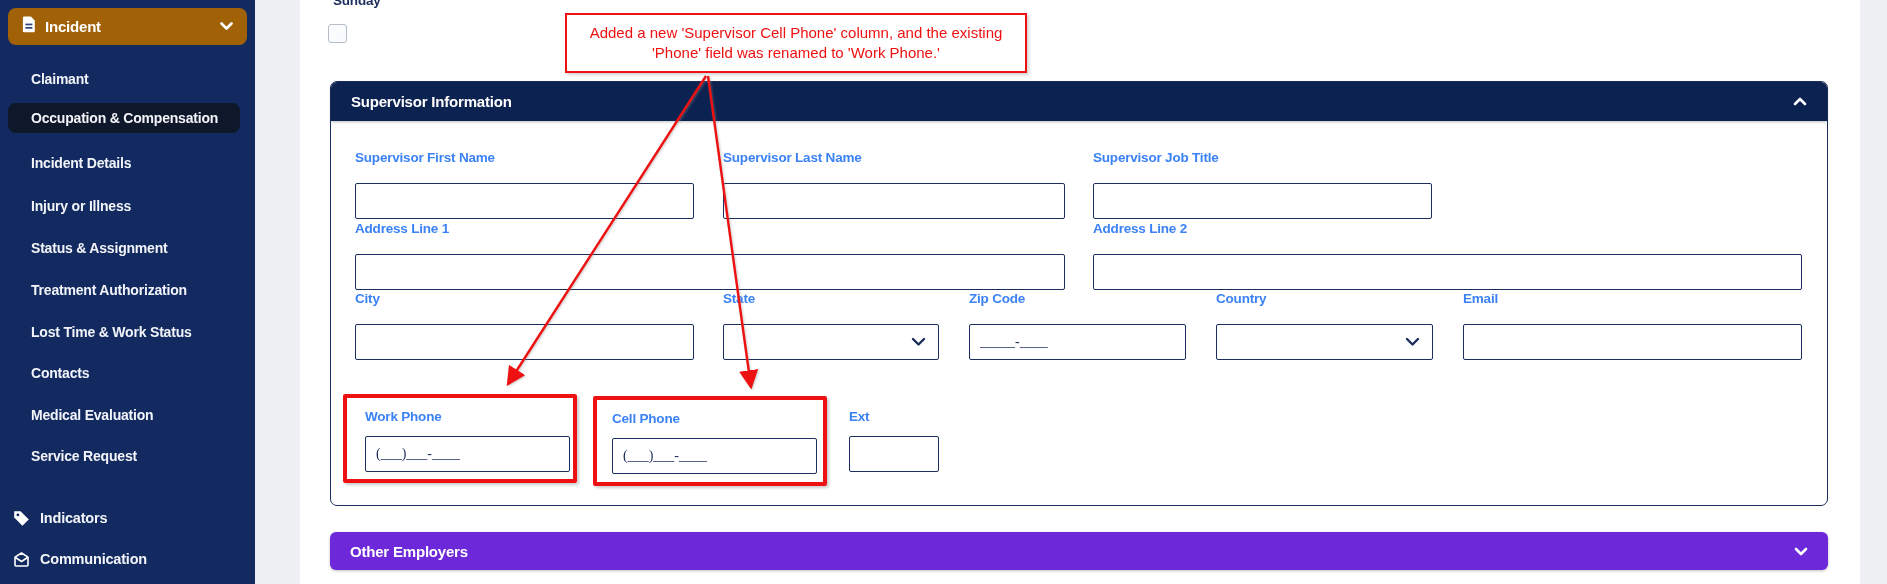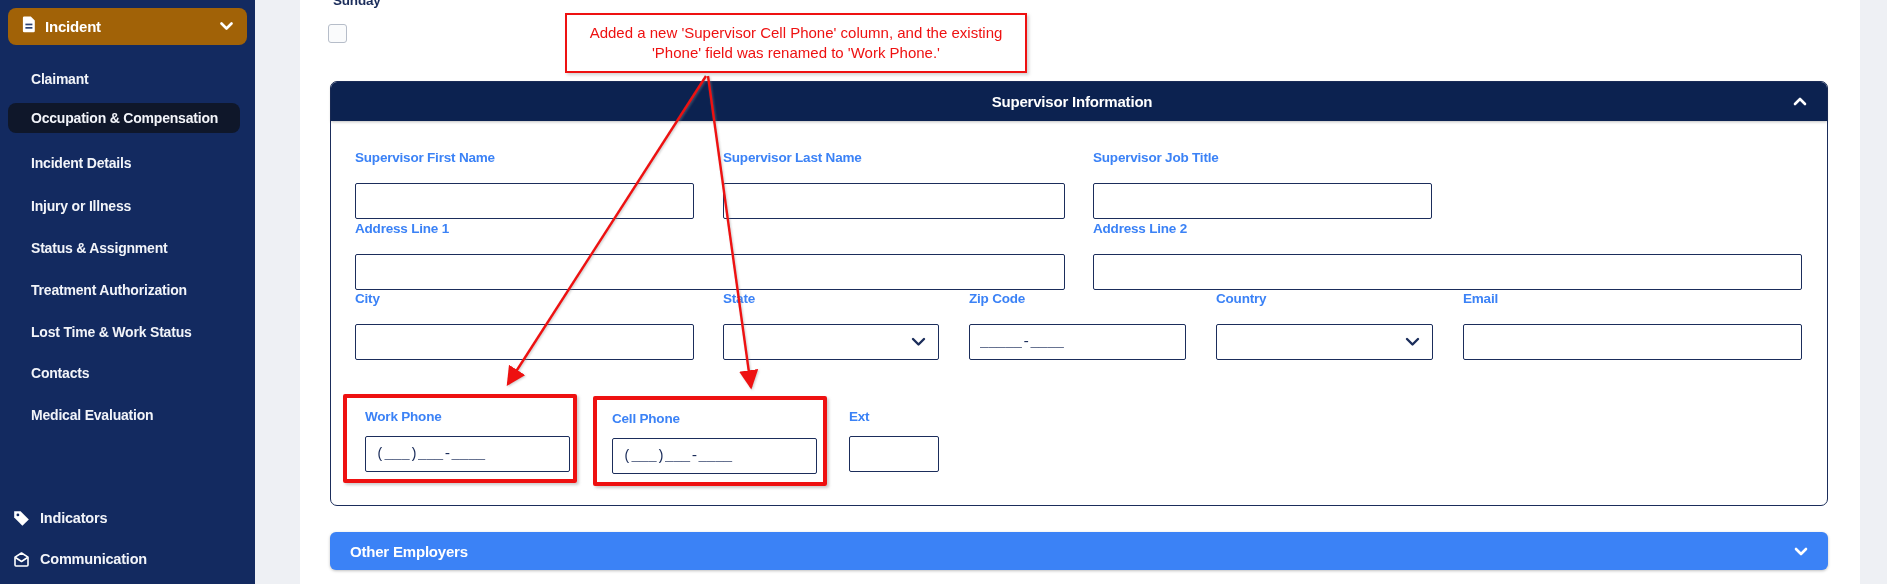--- a/index.html
+++ b/index.html
@@ -37,31 +37,31 @@
   .hl-box { position:absolute; border:4px solid #ee1111; border-radius:2px; z-index:5; pointer-events:none;
             box-shadow:2px 2px 3px rgba(130,130,130,0.4); }
   .hl-1 { left:343px; top:394px; width:234px; height:89px; }
   .hl-2 { left:593px; top:396px; width:234px; height:90px; }
 
   
   .card { position:absolute; left:330px; top:81px; width:1498px; height:425px; background:#fff;
           border:1px solid #1b2d5b; border-radius:7px; z-index:2; }
   .sec-bar { background:#0c2250; height:39px; display:flex; align-items:center; padding:0 20px;
              color:#fff; font-size:15px; font-weight:700; letter-spacing:-0.2px; cursor:pointer;
-             border-radius:6px 6px 0 0; box-shadow:0 1px 3px rgba(0,0,0,0.25);text-align:center; }
+             border-radius:6px 6px 0 0; box-shadow:0 1px 3px rgba(0,0,0,0.25); }
   .sec-bar .title { flex:1; }
-  .collapsed-bar { position:absolute; left:330px; top:532px; width:1498px; height:38px; background:#3b82f6;
+  .collapsed-bar { position:absolute; left:330px; top:532px; width:1498px; height:38px; background:#6d28d9;
                    border-radius:6px; display:flex; align-items:center; padding:0 20px; color:#fff;
                    font-size:15px; font-weight:700; letter-spacing:-0.2px; z-index:2; cursor:pointer;
                    box-shadow:0 1px 3px rgba(0,0,0,0.25); }
   .collapsed-bar .title { flex:1; }
 
   .f-label { position:absolute; font-size:13.5px; font-weight:700; color:#3b82f6; letter-spacing:-0.2px; white-space:nowrap; }
   .f-input { position:absolute; height:36px; border:1px solid #1b2d5b; border-radius:2px; background:#fff;
-             font-family:Liberation Mono, monospace; font-size:14px; color:#1b2d5b; padding:0 10px; outline:none; }
+             font-family:Liberation Serif, serif; font-size:14px; color:#1b2d5b; padding:0 10px; outline:none; }
   .f-select { position:absolute; height:36px; border:1px solid #1b2d5b; border-radius:2px; background:#fff;
               display:flex; align-items:center; justify-content:flex-end; padding-right:12px; cursor:pointer; }
 
   .chev { display:inline-flex; }
 </style>
 </head>
 <body>
 
 <div id="canvas">
 
@@ -86,20 +86,21 @@
 
     <div class="sb-item" style="top:64px">Claimant</div>
     <div class="sb-item active" style="top:103px">Occupation &amp; Compensation</div>
     <div class="sb-item" style="top:148px">Incident Details</div>
     <div class="sb-item" style="top:191px">Injury or Illness</div>
     <div class="sb-item" style="top:233px">Status &amp; Assignment</div>
     <div class="sb-item" style="top:275px">Treatment Authorization</div>
     <div class="sb-item" style="top:317px">Lost Time &amp; Work Status</div>
     <div class="sb-item" style="top:358px">Contacts</div>
     <div class="sb-item" style="top:400px">Medical Evaluation</div>
+    <div class="sb-item" style="top:441px">Service Request</div>
 
     <div class="sb-foot" style="top:503px">
       <span class="ficon">
         <svg width="17" height="17" viewBox="0 0 17 17">
             <path d="M1.2 1.2 h6.4 l8.2 8.2 -6.4 6.4 -8.2 -8.2 z" fill="#ffffff"></path>
             <circle cx="4.9" cy="4.9" r="1.4" fill="#132a60"></circle>
           </svg>
       </span>
       <span>Indicators</span>
     </div>

